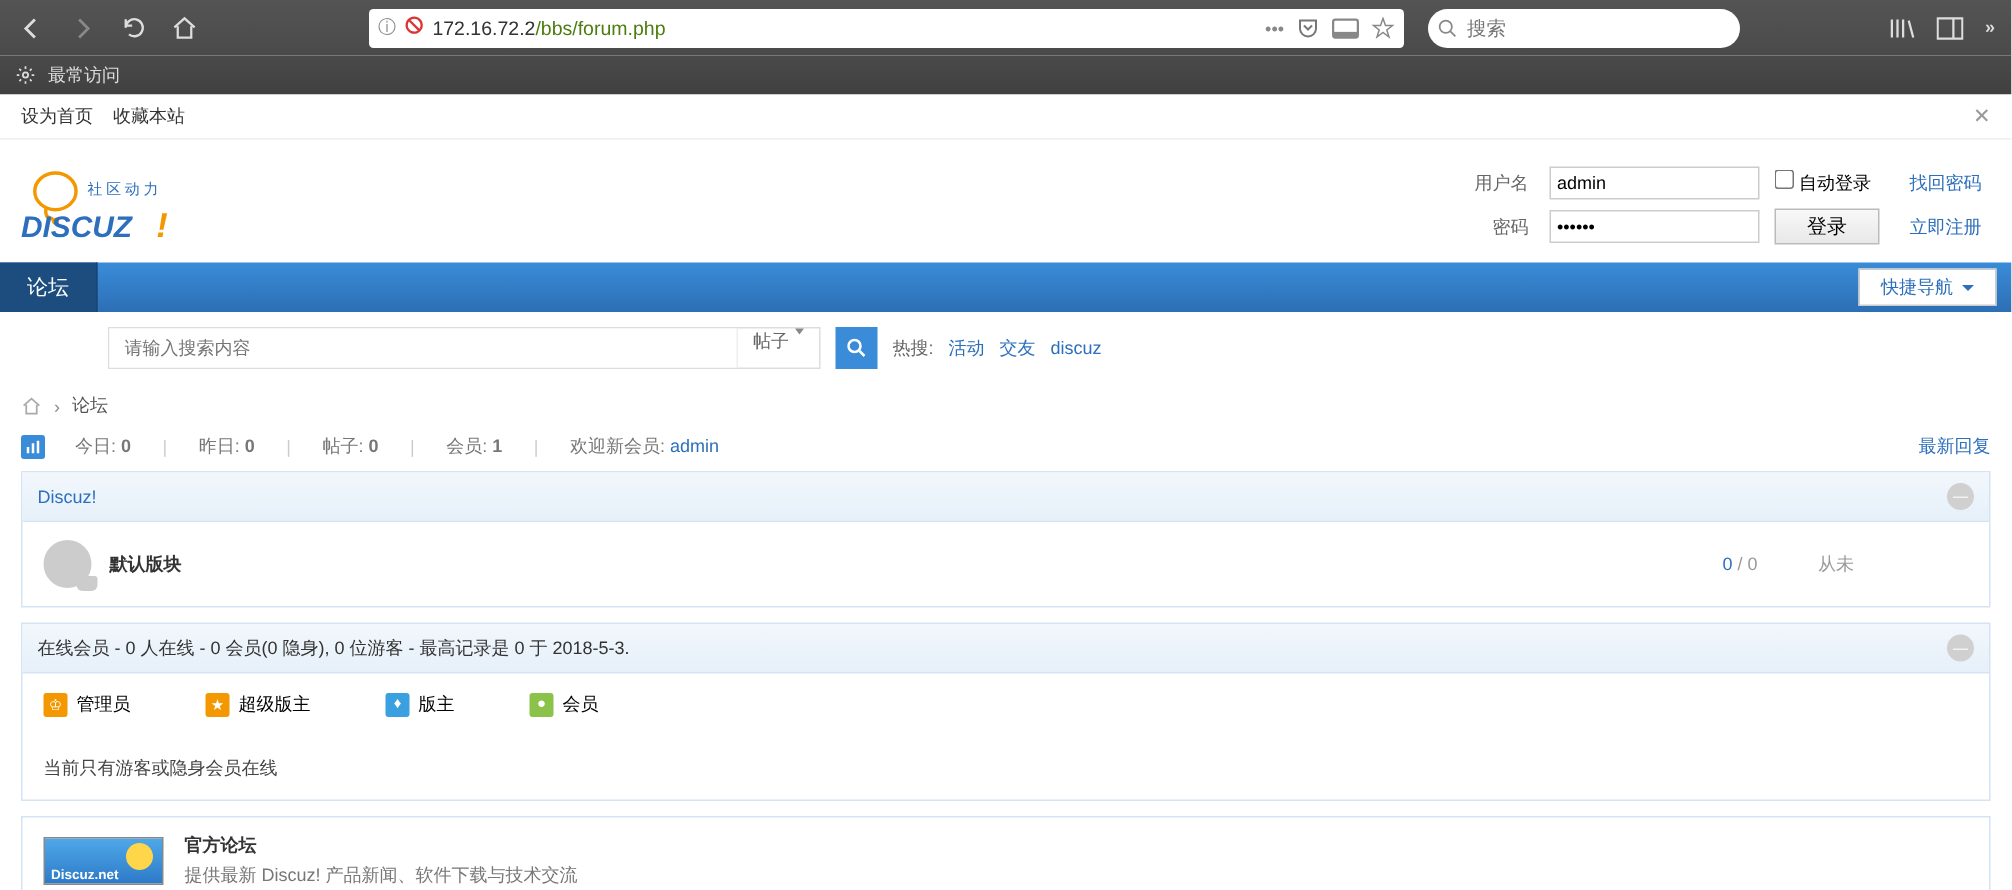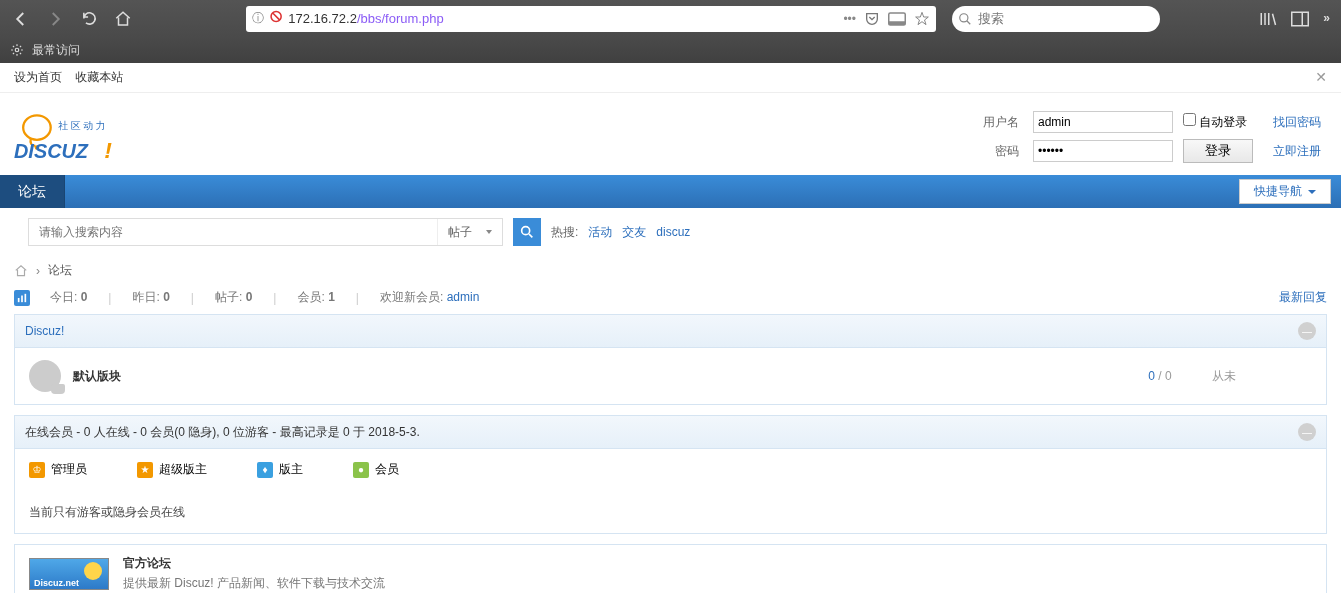--- a/index.html
+++ b/index.html
@@ -5,21 +5,21 @@
 * { margin: 0; padding: 0; box-sizing: border-box; }
 body { font-family: "Microsoft YaHei", Arial, sans-serif; font-size: 12px; background: #fff; width: 1341px; }
 
 
 .browser-toolbar { background: linear-gradient(#545454, #4a4a4a); height: 37px; display: flex; align-items: center; padding: 0 8px; gap: 10px; position: relative; }
 .nav-buttons { display: flex; gap: 8px; align-items: center; }
 .nav-btn { width: 26px; height: 26px; display: flex; align-items: center; justify-content: center; color: #ddd; cursor: pointer; }
 .nav-btn.disabled { color: #888; }
 .url-bar { flex: 0 0 690px; height: 26px; background: #fff; border-radius: 3px; display: flex; align-items: center; padding: 0 6px; gap: 6px; margin-left: 100px; }
 .url-text { flex: 1; font-size: 13px; color: #333; }
-.url-text .path { color: #8b5cf6; text-align: center; }
+.url-text .path { color: #4d7c0f; text-align: center; }
 .url-icons { display: flex; gap: 8px; align-items: center; color: #888; }
 .search-bar { flex: 0 0 190px; height: 26px; background: #fff; border-radius: 13px; display: flex; align-items: center; padding: 0 6px; gap: 6px; margin-left: 6px; }
 .search-bar input { border: none; outline: none; flex: 1; font-size: 13px; }
 .right-icons { position: absolute; right: 10px; display: flex; gap: 14px; color: #ddd; }
 
 .bookmark-bar { background: linear-gradient(#4a4a4a, #404040); height: 26px; display: flex; align-items: center; padding: 0 10px; color: #ddd; gap: 6px; }
 .bookmark-bar svg { margin-right: 2px; }
 
 
 .page-wrap { background: #fff; }
@@ -38,24 +38,24 @@
 .login-form .btn-login { width: 70px; height: 24px; background: linear-gradient(#f8f8f8,#e8e8e8); border: 1px solid #bbb; cursor: pointer; }
 .login-form a.link { color: #2d6fbc; text-decoration: none; margin-left: 10px; }
 
 .nav-bar { background: linear-gradient(#3a8cd8, #2c6fb5); height: 33px; display: flex; align-items: center; justify-content: space-between; padding: 0 0 0 0; }
 .nav-tabs { display: flex; height: 100%; }
 .nav-tab { padding: 0 18px; color: #fff; display: flex; align-items: center; font-size: 14px; cursor: pointer; }
 .nav-tab.active { background: #1d4d7f; border-right: 1px solid #1a4572; }
 .quick-nav { background: #fff; border: 1px solid #ccc; margin: 3px 10px 3px 0; padding: 3px 14px; font-size: 12px; color: #2d6fbc; cursor: pointer; display: flex; align-items: center; gap: 6px; }
 .quick-nav .caret { width: 0; height: 0; border-left: 4px solid transparent; border-right: 4px solid transparent; border-top: 4px solid #2d6fbc; }
 
-.search-row { display: flex; align-items: center; padding: 10px 28px; gap: 10px; }
+.search-row { display: flex; align-items: center; padding: 10px 28px; gap: 10px; margin-left: 44px; }
 .search-box { display: flex; border: 1px solid #ddd; height: 28px; flex: 0 0 475px; }
 .search-box input { border: none; outline: none; flex: 1; padding: 0 10px; font-size: 12px; }
-.search-box .filter { display: flex; align-items: center; padding: 0 10px; border-left: 1px solid #eee; color: #666; gap: 14px; cursor: pointer; }
+.search-box .filter { display: flex; align-items: flex-start; padding: 0 10px; border-left: 1px solid #eee; color: #666; gap: 4px; cursor: pointer; }
 .search-box .filter .car { width: 0; height: 0; border-left: 3px solid transparent; border-right: 3px solid transparent; border-top: 4px solid #888; }
 .search-btn { width: 28px; height: 28px; background: #3a8cd8; border: none; display: flex; align-items: center; justify-content: center; cursor: pointer; color: #fff; }
 .hot-search { color: #666; display: flex; gap: 10px; align-items: center; }
 .hot-search a { color: #2d6fbc; text-decoration: none; }
 
 .breadcrumb { display: flex; align-items: center; padding: 6px 14px; gap: 8px; color: #888; }
 .breadcrumb a { color: #555; text-decoration: none; }
 
 .stats-row { display: flex; justify-content: space-between; padding: 4px 14px 8px; color: #777; align-items: center; }
 .stats-row .stats { display: flex; align-items: center; gap: 20px; }

